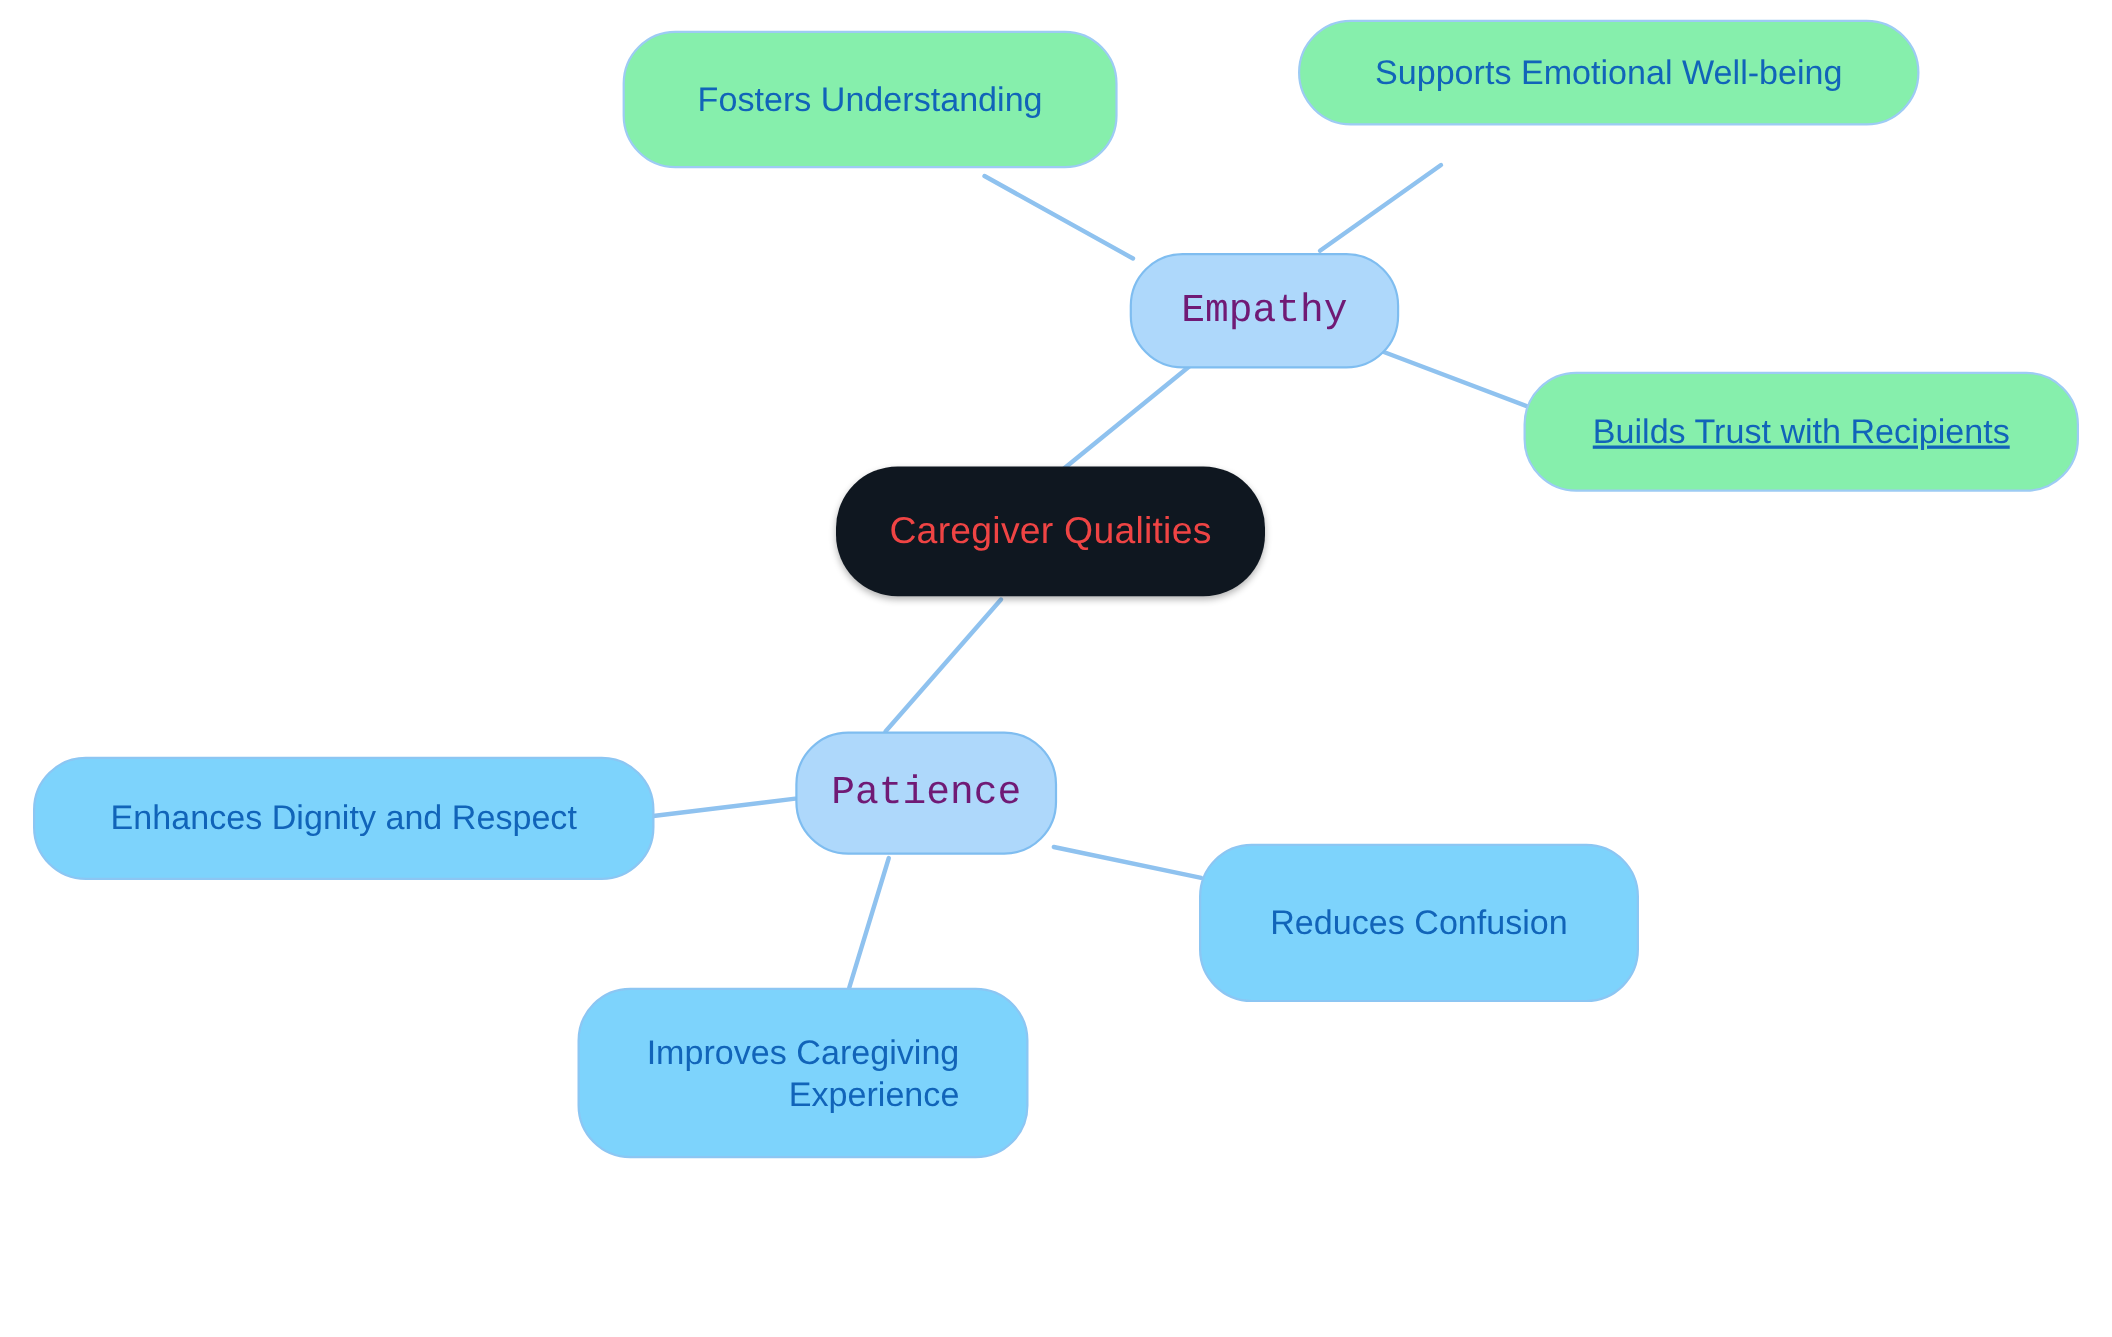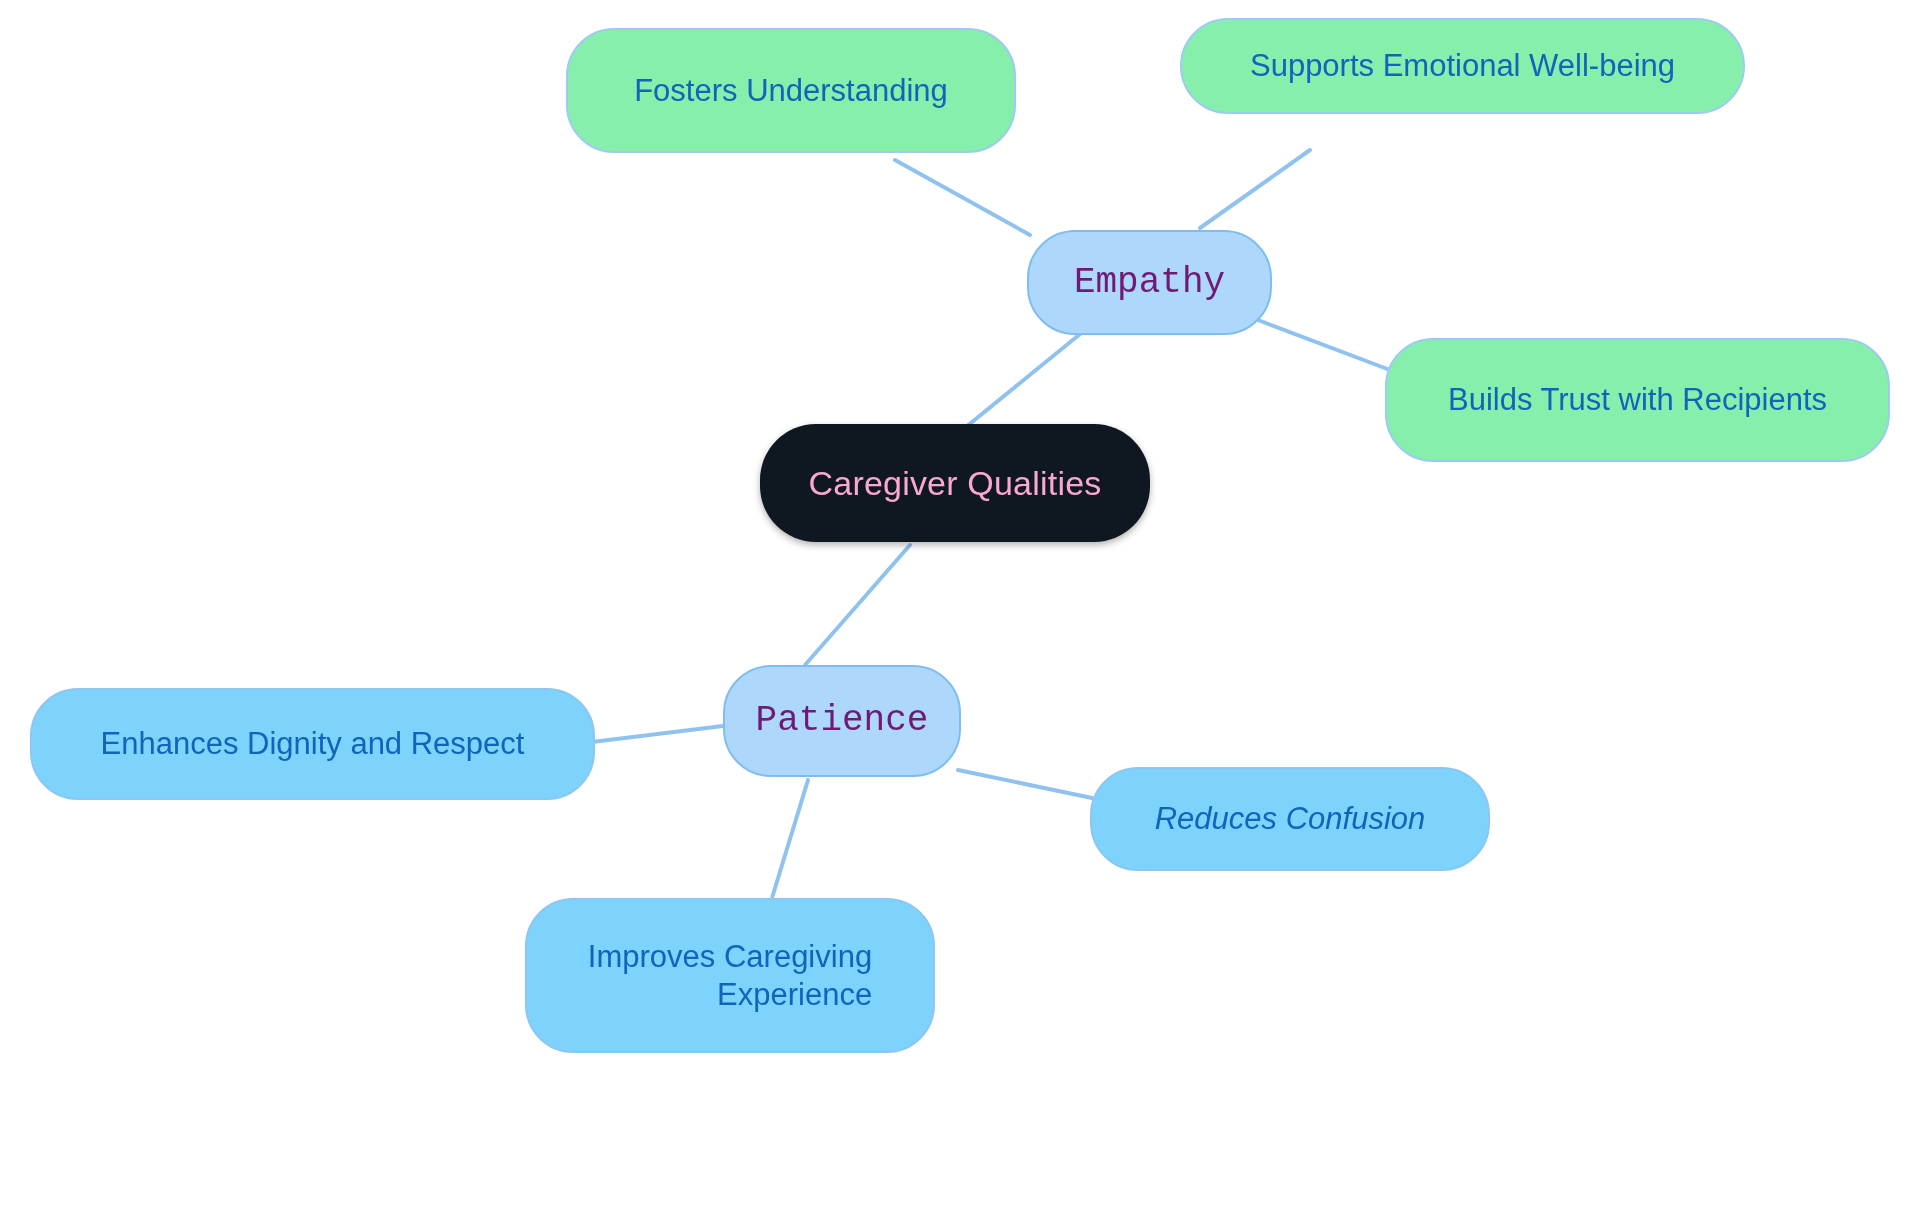--- a/index.html
+++ b/index.html
@@ -30,21 +30,21 @@
     box-sizing: border-box;
     display: flex;
     align-items: center;
     justify-content: center;
     text-align: center;
     line-height: 1.2;
     white-space: pre-line;
   }
   .node-root {
     background: #0f1720;
-    color: #f9a8d4;
+    color: #ef4444;
     border-radius: 56px;
     font-size: 34px;
     letter-spacing: 0.2px;
     box-shadow: 0 3px 7px rgba(0,0,0,0.30);
   }
   .node-branch {
     background: #aed8fb;
     border: 2.5px solid #7fbdf0;
     color: #701a75;
     border-radius: 48px;
@@ -110,33 +110,33 @@
   </div>
 
   <div class="node node-leaf" style="left:566px; top:28px; width:450px; height:125px;">
     <span>Fosters Understanding</span>
   </div>
 
   <div class="node node-leaf" style="left:1180px; top:18px; width:565px; height:96px;">
     <span>Supports Emotional Well-being</span>
   </div>
 
-  <div class="node node-leaf" style="left:1385px; top:338px; width:505px; height:124px;">
+  <div class="node node-leaf" style="left:1385px; top:338px; width:505px; height:109px;text-decoration:underline;">
     <span>Builds Trust with Recipients</span>
   </div>
 
   <div class="node node-branch" style="left:723px; top:665px; width:238px; height:112px;">
     <span>Patience</span>
   </div>
 
   <div class="node node-leaf leaf-strong" style="left:30px; top:688px; width:565px; height:112px;">
     <span>Enhances Dignity and Respect</span>
   </div>
 
-  <div class="node node-leaf leaf-strong" style="left:1090px; top:767px; width:400px; height:104px;font-style:italic;">
+  <div class="node node-leaf leaf-strong" style="left:1090px; top:767px; width:400px; height:144px;">
     <span>Reduces Confusion</span>
   </div>
 
   <div class="node node-leaf leaf-strong leaf-two-line" style="left:525px; top:898px; width:410px; height:155px;text-align:right;">
     <span>Improves Caregiving
 Experience</span>
   </div>
 
 
 </div>

